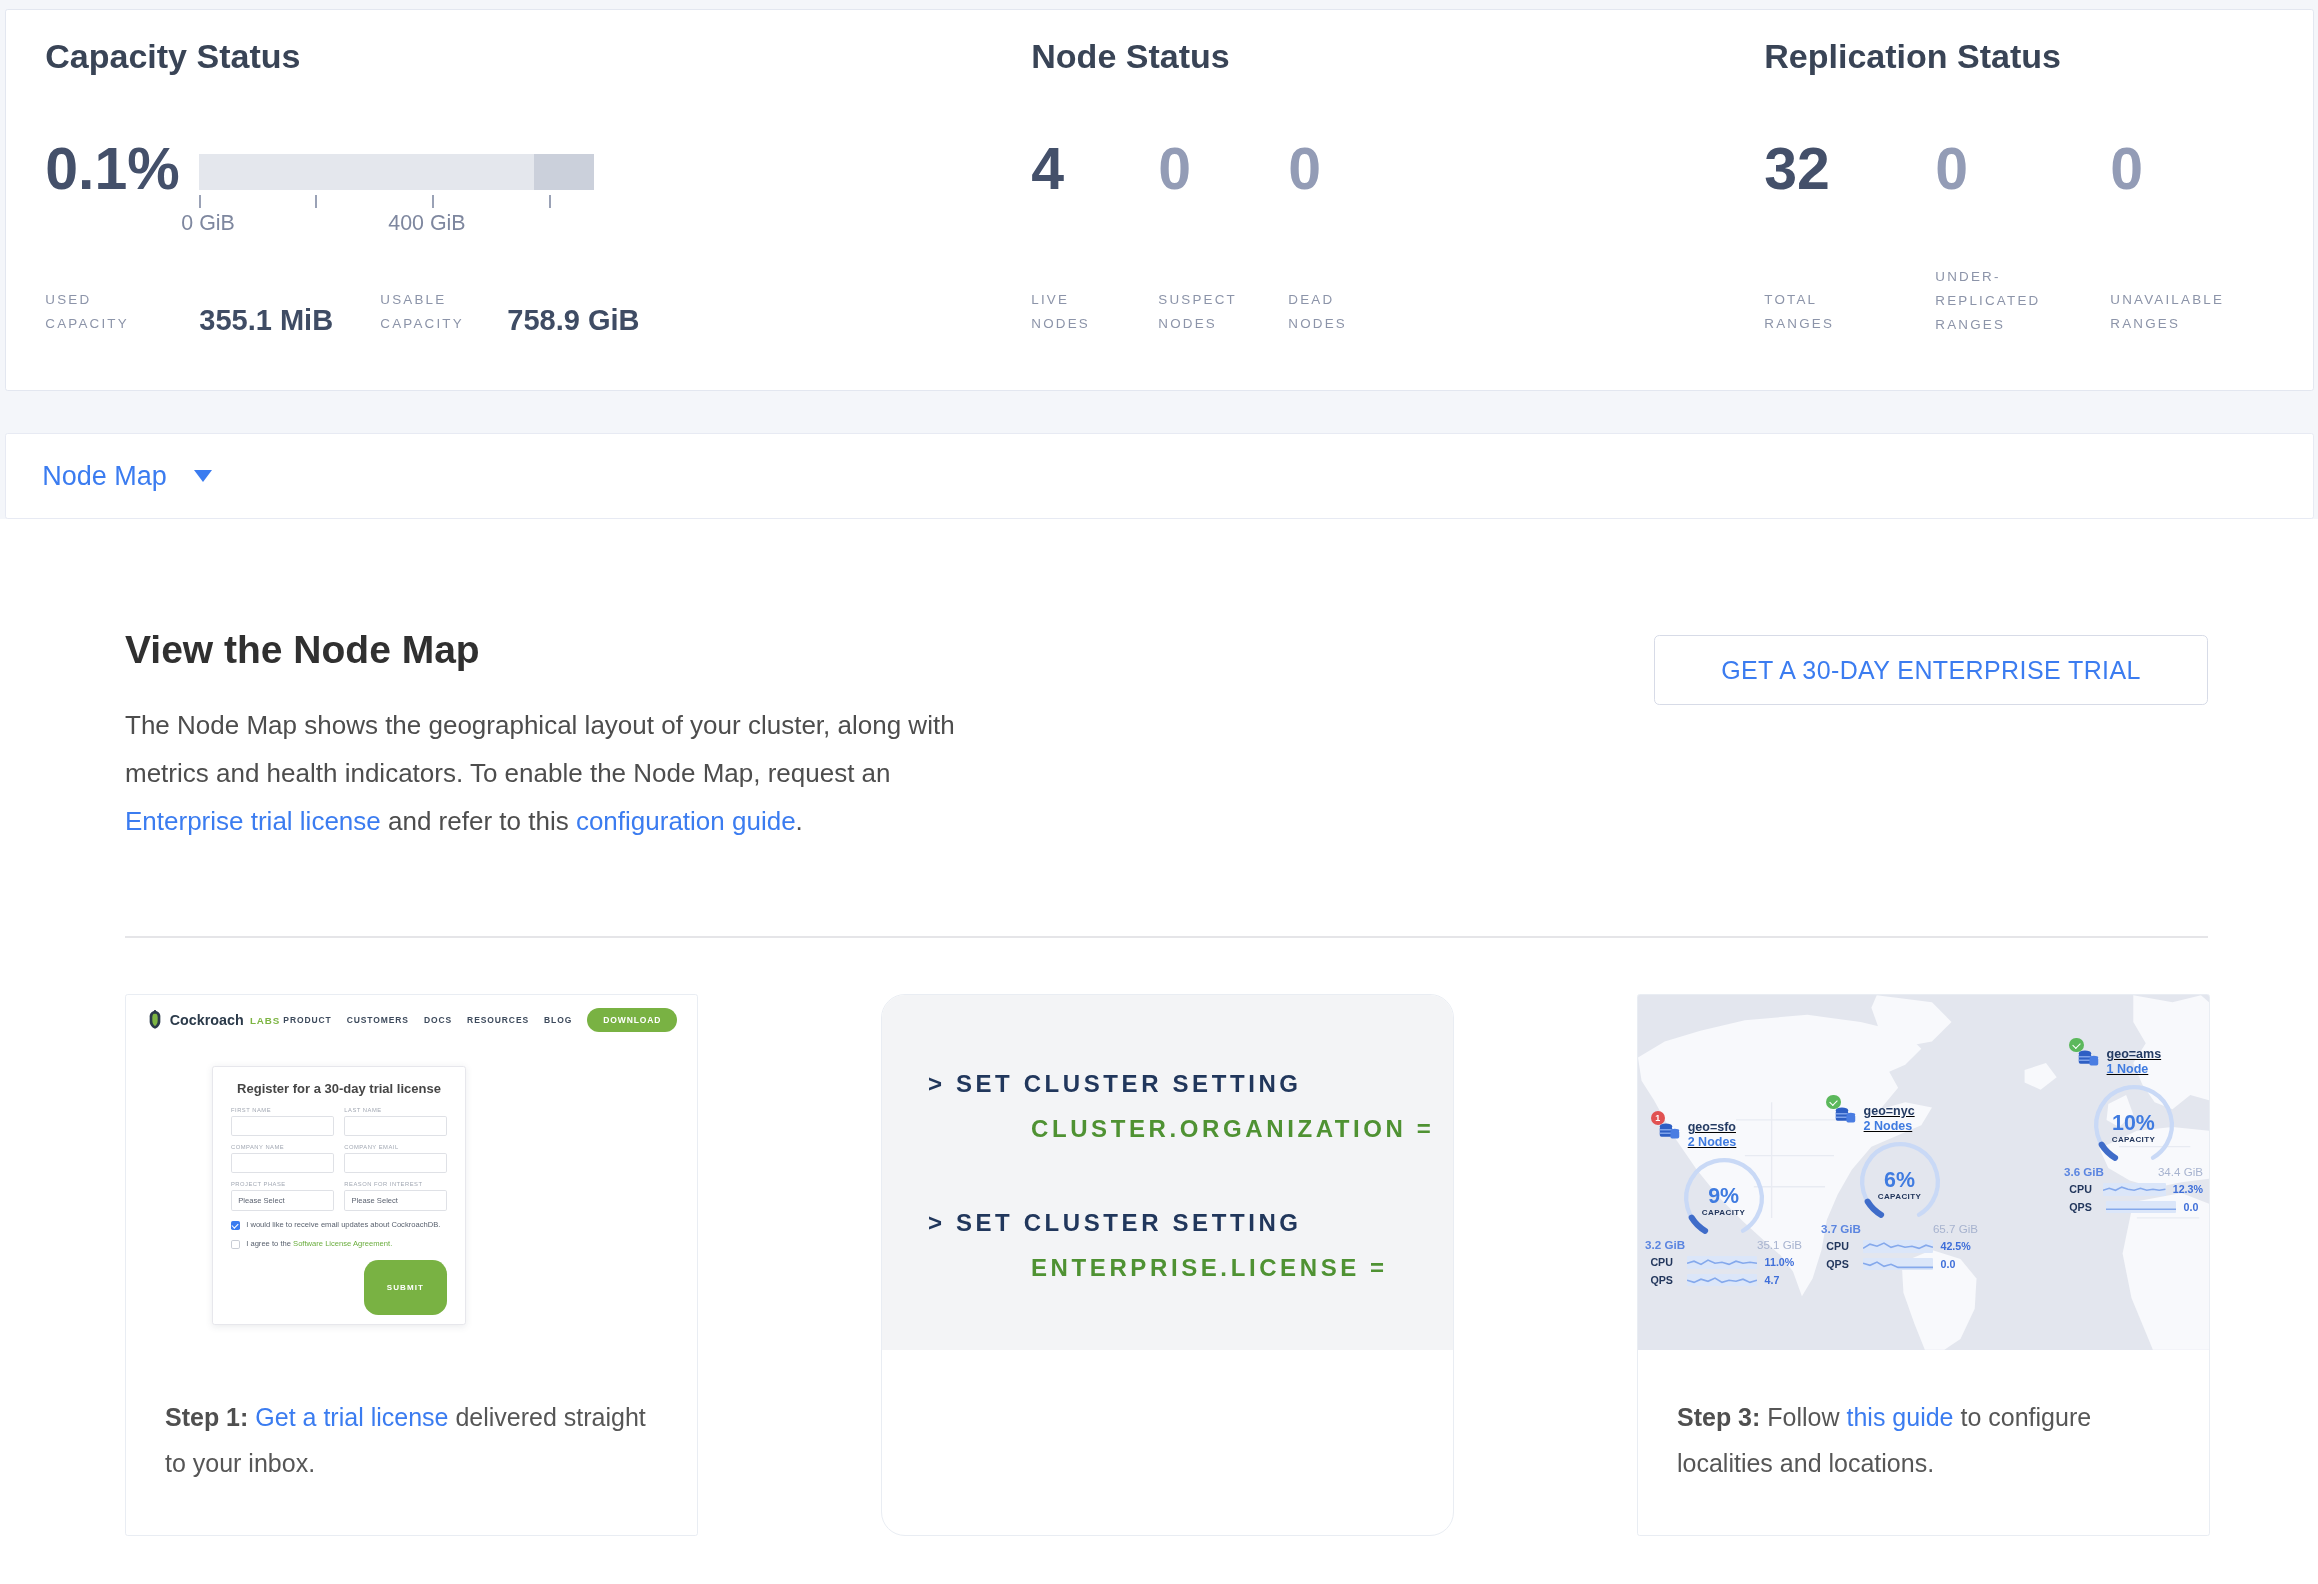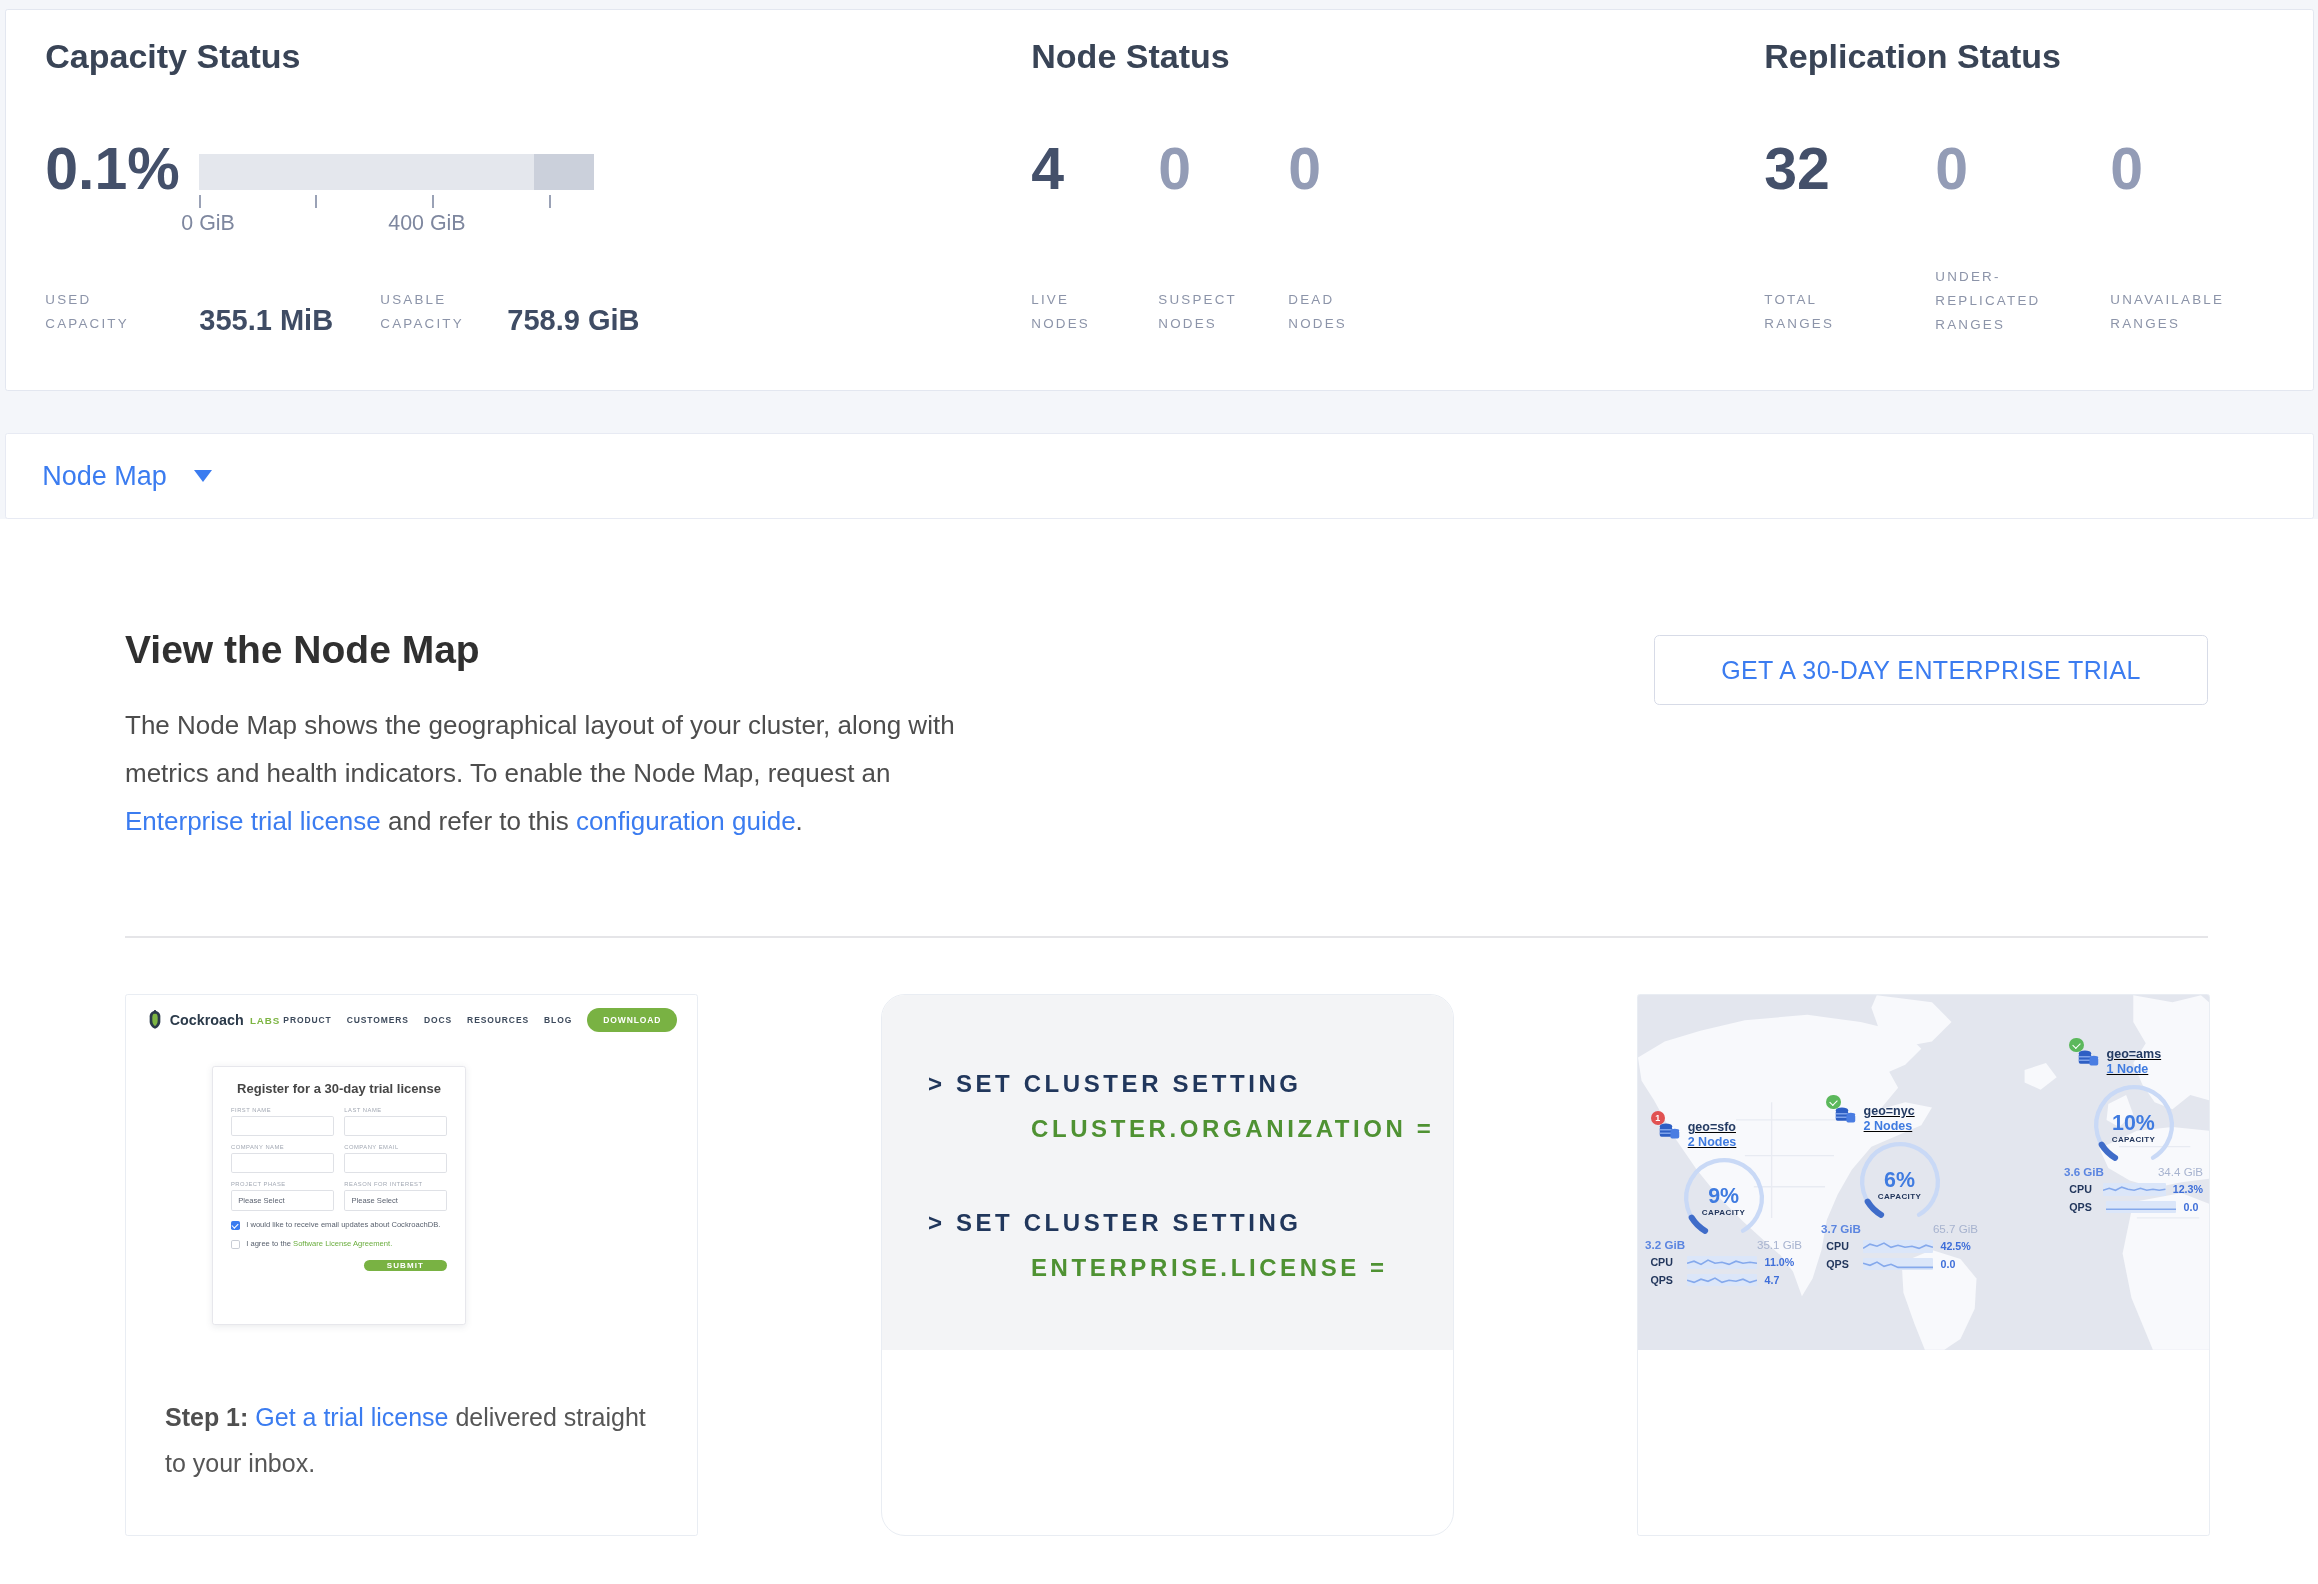--- a/index.html
+++ b/index.html
@@ -64,21 +64,21 @@
     font-size:7.6px; color:#5b6270; display:flex; align-items:center; padding-left:6.2px; cursor:pointer; }
   .cb-row { display:flex; align-items:flex-start; gap:6.2px; margin-top:9px; font-size:7.6px; color:#59616e; }
   .cb { width:9px; height:9px; border-radius:1.8px; flex:none; margin-top:0.9px; }
   .cb.checked { background:#3b7cf0; position:relative; }
   .cb.checked::after { content:""; position:absolute; left:2.2px; top:0.4px; width:2.7px; height:5.3px;
     border:solid #fff; border-width:0 1.3px 1.3px 0; transform:rotate(45deg); }
   .cb.empty { border:0.9px solid #c9cdd5; background:#fff; }
   .sla-link { color:#6aad3d; cursor:pointer; }
   .submit-row { display:flex; justify-content:flex-end; margin-top:10.7px; }
   .submit-pill { background:#79b243; color:#fff; font-size:8px; font-weight:700; letter-spacing:1.1px;
-    padding:1px 23px; border-radius:14.3px; border:none; font-family:inherit; cursor:pointer; }
+    padding:23px 23px; border-radius:14.3px; border:none; font-family:inherit; cursor:pointer; }
 
   
   .terminal { position:absolute; left:0; right:0; top:0; height:355px; background:#f3f4f6; padding:66px 0 0 46px; }
   .t-line { font-size:24px; font-weight:700; letter-spacing:3.6px; color:#21375c; line-height:45px; white-space:nowrap; }
   .t-line.green { color:#4f9233; padding-left:103px; }
   .t-gap { height:49px; }
 
   
   .map-media { position:absolute; left:0; right:0; top:0; height:355px; background:#e3e6ee; }
   .map-media svg.world { position:absolute; left:0; top:0; }
@@ -389,16 +389,17 @@
           </div>
           <div class="metric-row">
             <span class="m-label">QPS</span>
             <svg class="spark" viewBox="0 0 60 12" preserveAspectRatio="none">
                 <polyline points="0,8 10,8 20,8 30,8 40,8 50,8 60,8"></polyline>
               </svg>
             <span class="m-val">0.0</span>
           </div>
         </div>
       </div>
+      <div class="card-caption"><b>Step 3:</b><span> Follow </span><a class="lnk">this guide</a><span> to configure localities and locations.</span></div>
     </div>
   </div>
 </div>
 
 
 </body></html>

